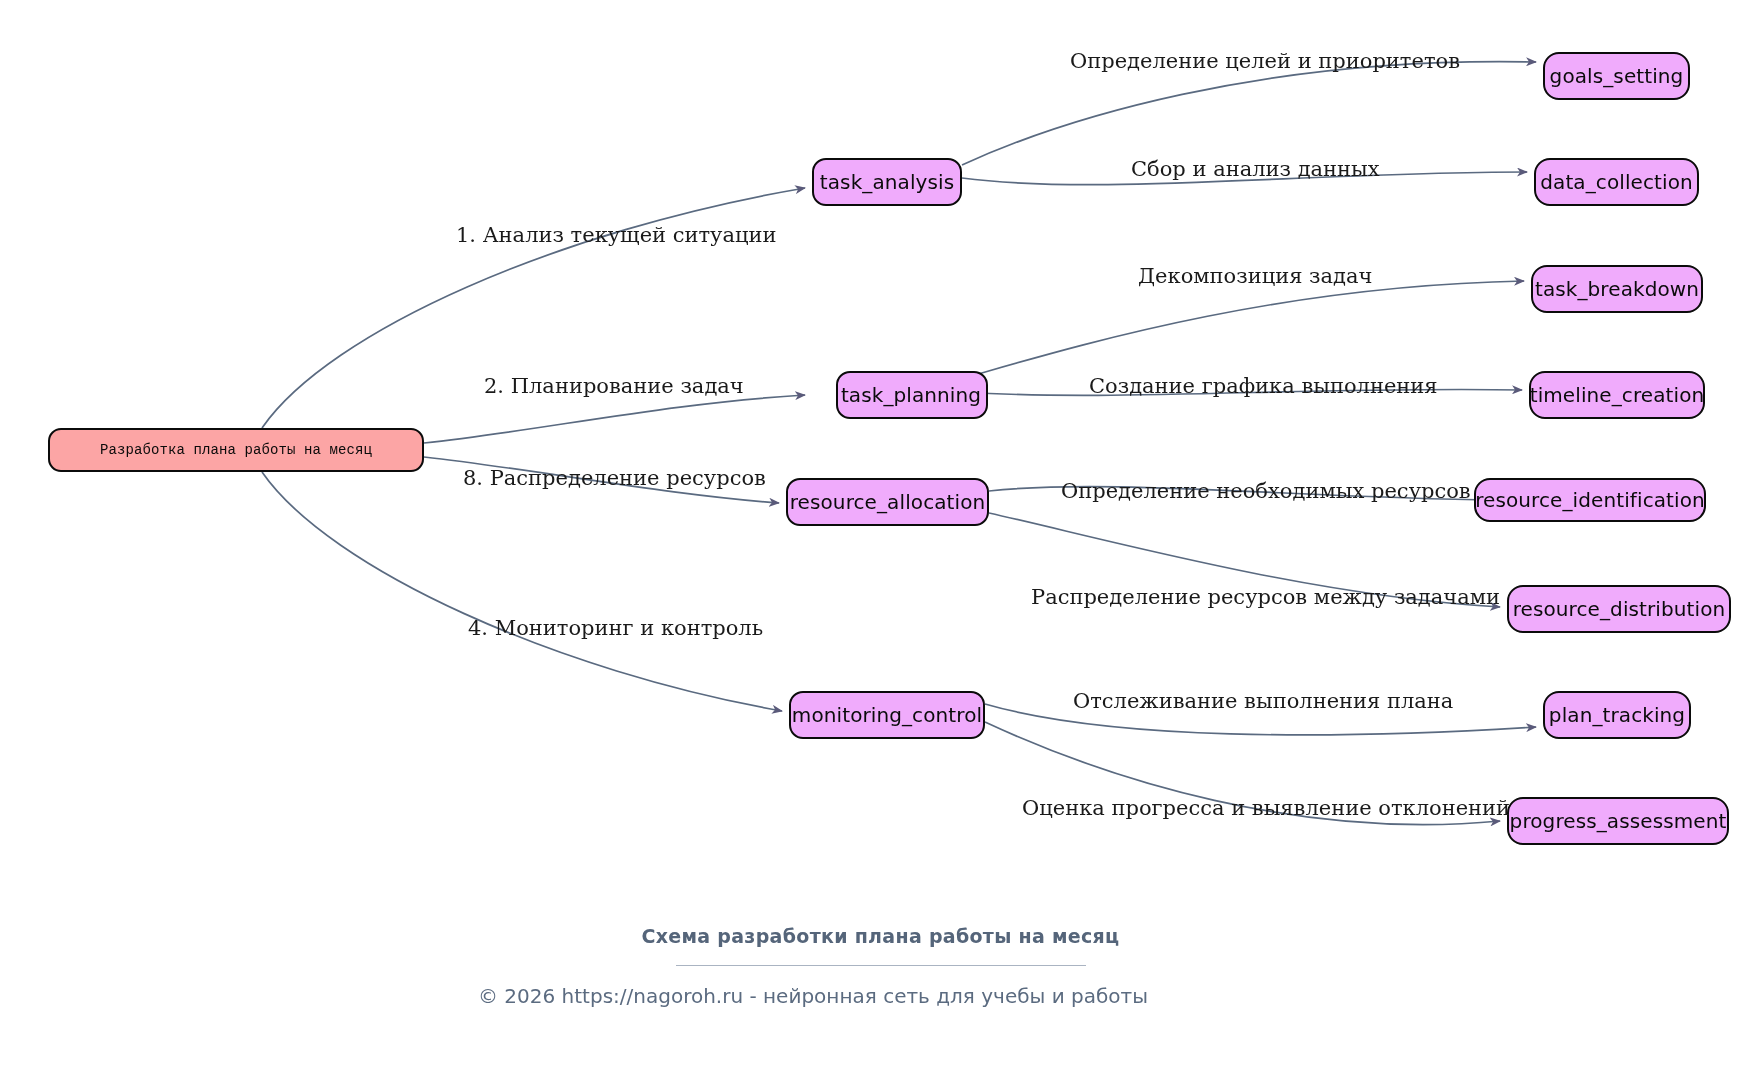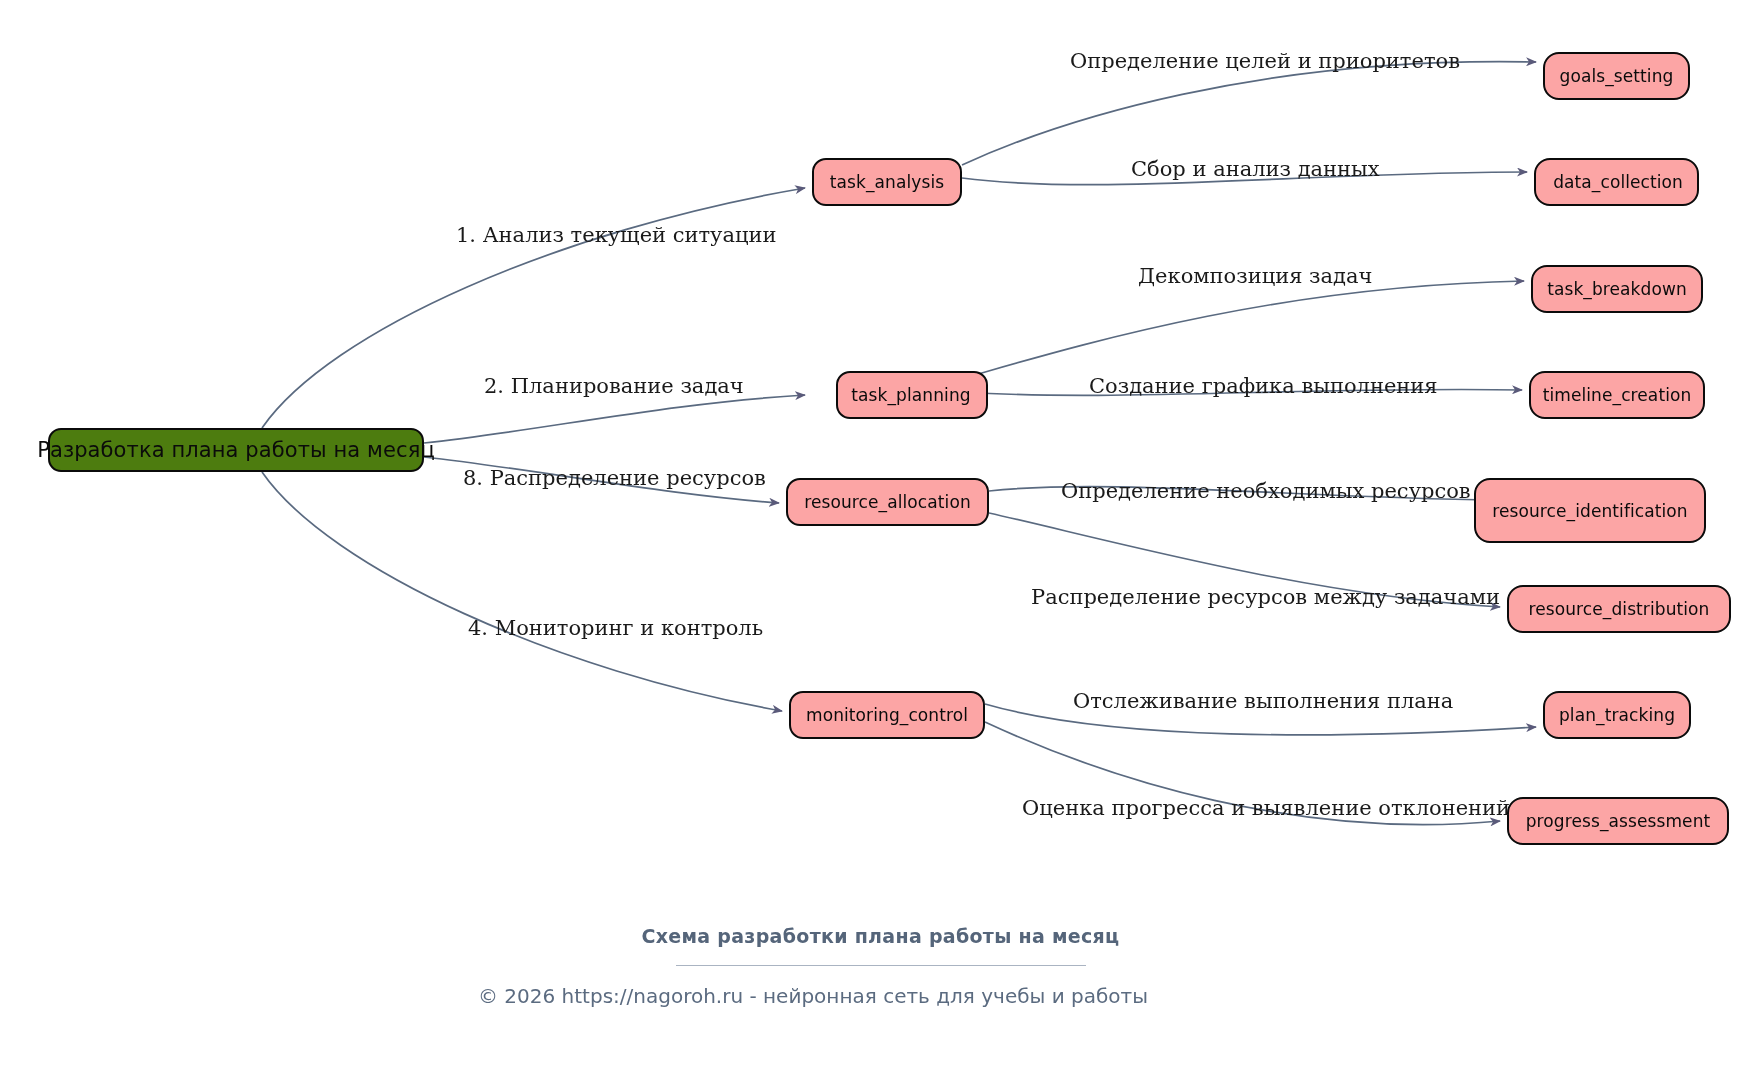--- a/index.html
+++ b/index.html
@@ -25,33 +25,34 @@
 
   
   .node {
     position: absolute;
     box-sizing: border-box;
     display: flex;
     align-items: center;
     justify-content: center;
     border: 2px solid #0b0b0b;
     border-radius: 12px;
-    background: #fca5a5;
+    background: #f0abfc;
     color: #0b0b0b;
     font-family: "DejaVu Sans", sans-serif;
-    font-size: 17px;
+    font-size: 20px;
     letter-spacing: 0.1px;
     white-space: nowrap;
     padding: 0 14px;
   }
   .node.root {
-    background: #4d7c0f;
+    background: #fca5a5;
     border-color: #0b0b0b;
     border-radius: 13px;
-    font-size: 21px;
+    font-size: 14px;
+    font-family: Liberation Mono, monospace;
   }
   .node.mid {
     border-radius: 14px;
     text-align: right;
   }
   .node.leaf {
     border-radius: 16px;
   }
 
   
@@ -150,33 +151,33 @@
 </div>
 
 <div class="node mid" style="left:789px; top:691px; width:196px; height:48px;">
   <span>monitoring_control</span>
 </div>
 
 <div class="node leaf" style="left:1543px; top:52px; width:147px; height:48px;">
   <span>goals_setting</span>
 </div>
 
-<div class="node leaf" style="left:1534px; top:158px; width:165px; height:48px;justify-content:flex-end;">
+<div class="node leaf" style="left:1534px; top:158px; width:165px; height:48px;">
   <span>data_collection</span>
 </div>
 
 <div class="node leaf" style="left:1531px; top:265px; width:172px; height:48px;">
   <span>task_breakdown</span>
 </div>
 
 <div class="node leaf" style="left:1529px; top:371px; width:176px; height:48px;">
   <span>timeline_creation</span>
 </div>
 
-<div class="node leaf" style="left:1474px; top:478px; width:232px; height:65px;">
+<div class="node leaf" style="left:1474px; top:478px; width:232px; height:44px;">
   <span>resource_identification</span>
 </div>
 
 <div class="node leaf" style="left:1507px; top:585px; width:224px; height:48px;">
   <span>resource_distribution</span>
 </div>
 
 <div class="node leaf" style="left:1543px; top:691px; width:148px; height:48px;">
   <span>plan_tracking</span>
 </div>

